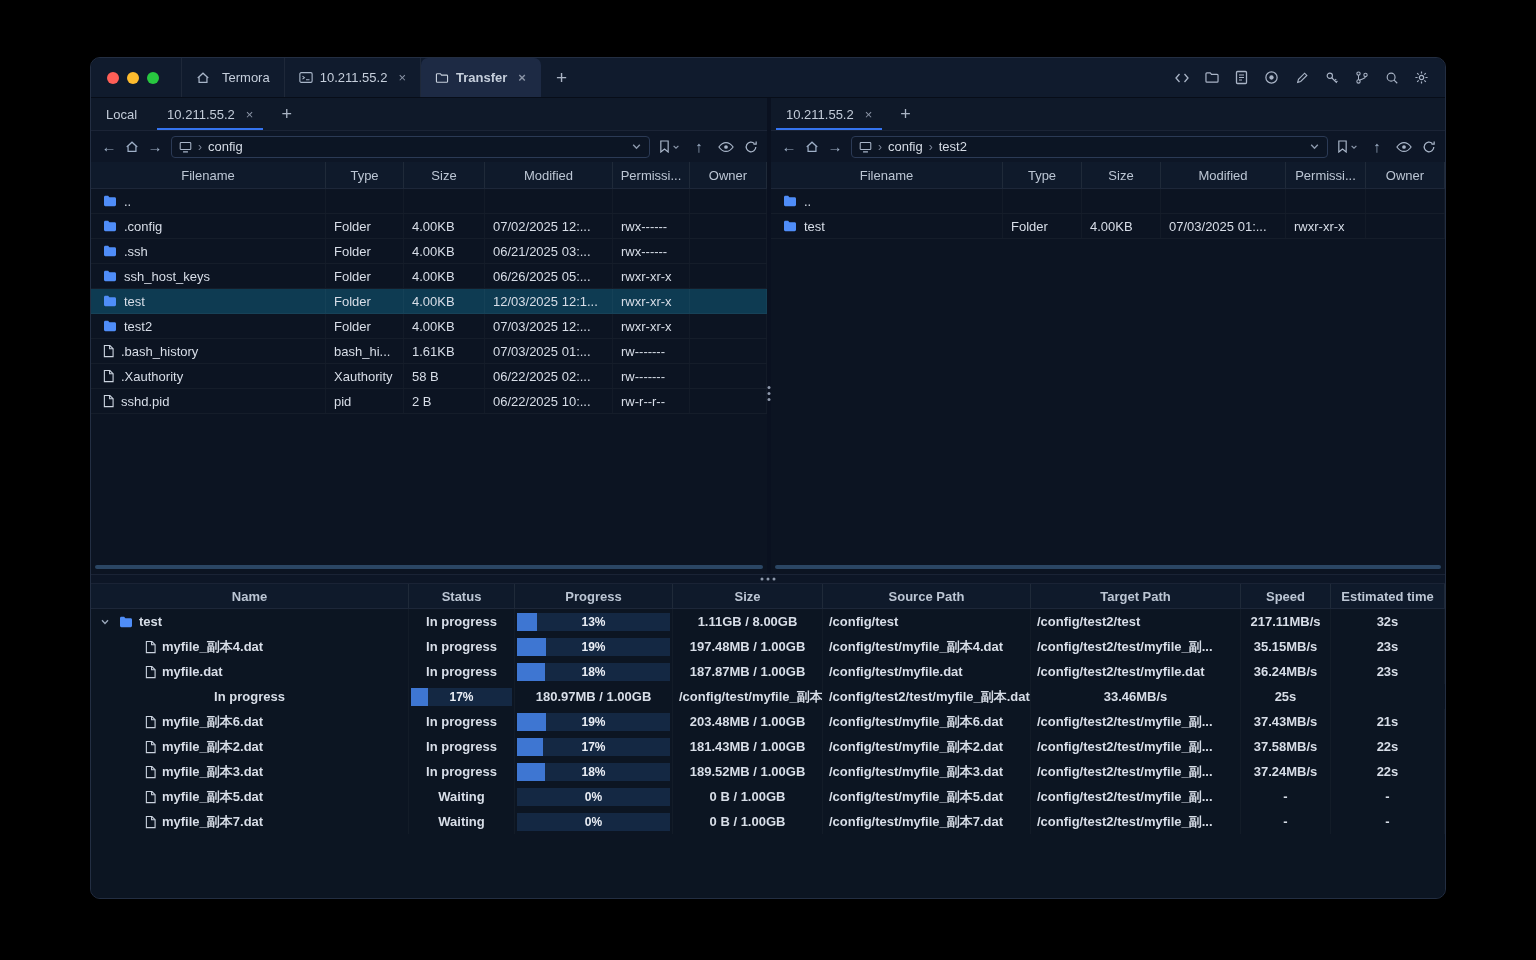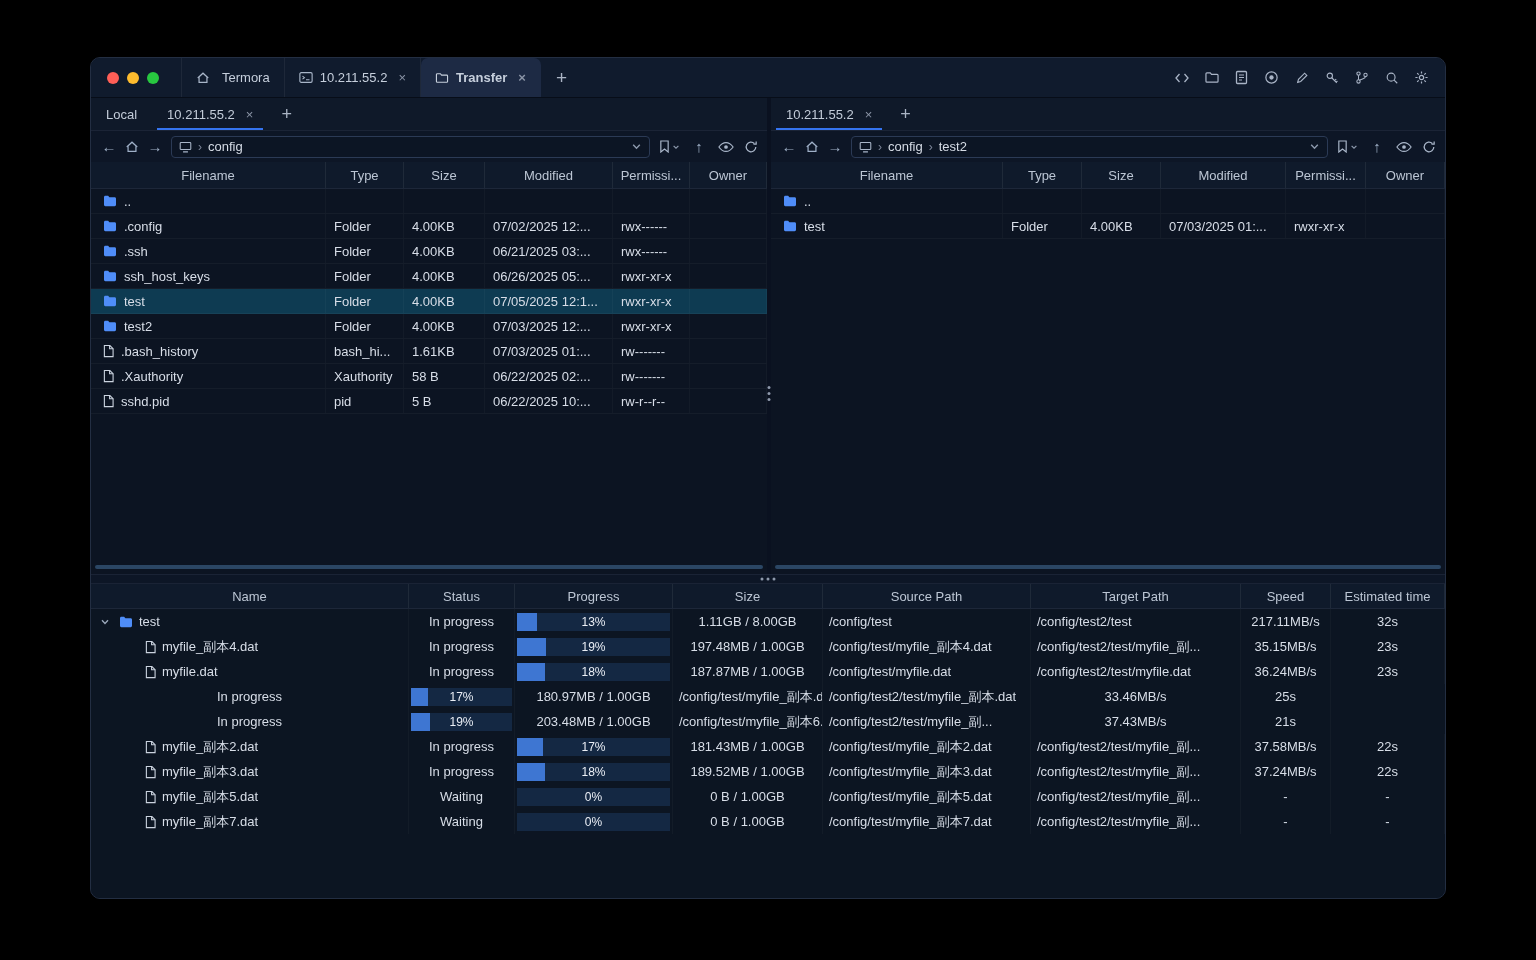--- a/index.html
+++ b/index.html
@@ -80,21 +80,21 @@
   
   .splitter{ height:10px; background:#0d1626; border-top:1px solid #1a2335;
     border-bottom:1px solid #1a2335; position:relative; }
 
   
   .transfer{ flex:1; background:#0c1522; display:flex; flex-direction:column; }
   .t-header{ display:grid; height:25px; background:#0f1a2b; border-bottom:1px solid #1d2739;
     color:#bcc6d4; font-size:13px; }
   .t-header .hc{ display:flex; align-items:center; justify-content:center;
     border-right:1px solid rgba(255,255,255,.07); overflow:hidden; white-space:nowrap; }
-  .grid-bottom{ grid-template-columns:318px 106px 158px 150px 208px 210px 90px 1fr; }
+  .grid-bottom{ grid-template-columns:318px 106px 158px 150px 208px 210px 90px 1fr;font-weight:bold; }
   .t-row{ display:grid; height:25px; align-items:stretch; font-size:13px; color:#d8dee8; }
   .t-row .tc{ display:flex; align-items:center; padding:0 6px; white-space:nowrap;
     overflow:hidden; border-right:1px solid rgba(255,255,255,.03); }
   .t-row .center{ justify-content:center; }
   .name-tc{ gap:6px; }
   .tree-gap{ display:inline-block; flex:none; }
   .chev{ width:16px; display:flex; justify-content:center; flex:none; }
   .prog{ padding:0 2px !important;justify-content:center; }
   .pbar{ position:relative; height:18px; width:100%; background:#142843; overflow:hidden; }
   .pfill{ position:absolute; left:0; top:0; bottom:0; background:#3e76d2; }
@@ -338,21 +338,21 @@
                 <div class="c name-c">
                   <span class="ficon">
                     <svg width="14" height="12" viewBox="0 0 16 14">
                       <path d="M1 2.6c0-.9.7-1.6 1.6-1.6h3.2l1.5 1.7h6.1c.9 0 1.6.7 1.6 1.6v7.1c0 .9-.7 1.6-1.6 1.6H2.6c-.9 0-1.6-.7-1.6-1.6V2.6z" fill="#4f8df8"></path>
                     </svg>
                   </span>
                   <span>test</span>
                 </div>
                 <div class="c">Folder</div>
                 <div class="c">4.00KB</div>
-                <div class="c">07/05/2025 12:1...</div>
+                <div class="c">12/03/2025 12:1...</div>
                 <div class="c">rwxr-xr-x</div>
                 <div class="c"></div>
               </div>
               <div class="file-row grid-left">
                 <div class="c name-c">
                   <span class="ficon">
                     <svg width="14" height="12" viewBox="0 0 16 14">
                       <path d="M1 2.6c0-.9.7-1.6 1.6-1.6h3.2l1.5 1.7h6.1c.9 0 1.6.7 1.6 1.6v7.1c0 .9-.7 1.6-1.6 1.6H2.6c-.9 0-1.6-.7-1.6-1.6V2.6z" fill="#4f8df8"></path>
                     </svg>
                   </span>
@@ -400,21 +400,21 @@
                 <div class="c name-c">
                   <span class="ficon">
                     <svg width="11" height="14" viewBox="0 0 12 14">
                       <path d="M1.5 1h6L11 4.5v8.6H1.5z" fill="none" stroke="#cbd3df" stroke-width="1.2"></path>
                       <path d="M7.2 1v3.6H11" fill="none" stroke="#cbd3df" stroke-width="1.2"></path>
                     </svg>
                   </span>
                   <span>sshd.pid</span>
                 </div>
                 <div class="c">pid</div>
-                <div class="c">5 B</div>
+                <div class="c">2 B</div>
                 <div class="c">06/22/2025 10:...</div>
                 <div class="c">rw-r--r--</div>
                 <div class="c"></div>
               </div>
             </div>
           <div class="hbar"></div>
         </div>
       </div>
 
       <div class="vdivider">
@@ -634,114 +634,124 @@
                 <div class="plabel">17%</div>
               </div>
             </div>
             <div class="tc center">180.97MB / 1.00GB</div>
             <div class="tc">/config/test/myfile_副本.dat</div>
             <div class="tc">/config/test2/test/myfile_副本.dat</div>
             <div class="tc center">33.46MB/s</div>
             <div class="tc center">25s</div>
           </div>
           <div class="t-row grid-bottom">
-            <div class="tc center">In progress</div>
-            <div class="tc prog">
-              <div class="pbar">
-                <div class="pfill" style="width: 19%;"></div>
-                <div class="plabel">19%</div>
-              </div>
-            </div>
-            <div class="tc center">203.48MB / 1.00GB</div>
-            <div class="tc">/config/test/myfile_副本6.dat</div>
-            <div class="tc">/config/test2/test/myfile_副...</div>
-            <div class="tc center">37.43MB/s</div>
-            <div class="tc center">21s</div>
-          </div>
-          <div class="t-row grid-bottom">
             <div class="tc name-tc">
               <span class="tree-gap" style="width: 42px;"></span>
               <span class="ficon">
                 <svg width="11" height="14" viewBox="0 0 12 14">
                   <path d="M1.5 1h6L11 4.5v8.6H1.5z" fill="none" stroke="#cbd3df" stroke-width="1.2"></path>
                   <path d="M7.2 1v3.6H11" fill="none" stroke="#cbd3df" stroke-width="1.2"></path>
                 </svg>
               </span>
-              <span>myfile_副本2.dat</span>
+              <span>myfile_副本6.dat</span>
             </div>
             <div class="tc center">In progress</div>
             <div class="tc prog">
               <div class="pbar">
-                <div class="pfill" style="width: 17%;"></div>
-                <div class="plabel">17%</div>
-              </div>
-            </div>
-            <div class="tc center">181.43MB / 1.00GB</div>
-            <div class="tc">/config/test/myfile_副本2.dat</div>
+                <div class="pfill" style="width: 19%;"></div>
+                <div class="plabel">19%</div>
+              </div>
+            </div>
+            <div class="tc center">203.48MB / 1.00GB</div>
+            <div class="tc">/config/test/myfile_副本6.dat</div>
             <div class="tc">/config/test2/test/myfile_副...</div>
-            <div class="tc center">37.58MB/s</div>
-            <div class="tc center">22s</div>
+            <div class="tc center">37.43MB/s</div>
+            <div class="tc center">21s</div>
           </div>
           <div class="t-row grid-bottom">
             <div class="tc name-tc">
               <span class="tree-gap" style="width: 42px;"></span>
               <span class="ficon">
                 <svg width="11" height="14" viewBox="0 0 12 14">
                   <path d="M1.5 1h6L11 4.5v8.6H1.5z" fill="none" stroke="#cbd3df" stroke-width="1.2"></path>
                   <path d="M7.2 1v3.6H11" fill="none" stroke="#cbd3df" stroke-width="1.2"></path>
                 </svg>
               </span>
-              <span>myfile_副本3.dat</span>
+              <span>myfile_副本2.dat</span>
             </div>
             <div class="tc center">In progress</div>
             <div class="tc prog">
               <div class="pbar">
-                <div class="pfill" style="width: 18%;"></div>
-                <div class="plabel">18%</div>
-              </div>
-            </div>
-            <div class="tc center">189.52MB / 1.00GB</div>
-            <div class="tc">/config/test/myfile_副本3.dat</div>
+                <div class="pfill" style="width: 17%;"></div>
+                <div class="plabel">17%</div>
+              </div>
+            </div>
+            <div class="tc center">181.43MB / 1.00GB</div>
+            <div class="tc">/config/test/myfile_副本2.dat</div>
             <div class="tc">/config/test2/test/myfile_副...</div>
-            <div class="tc center">37.24MB/s</div>
+            <div class="tc center">37.58MB/s</div>
             <div class="tc center">22s</div>
           </div>
           <div class="t-row grid-bottom">
             <div class="tc name-tc">
               <span class="tree-gap" style="width: 42px;"></span>
               <span class="ficon">
                 <svg width="11" height="14" viewBox="0 0 12 14">
                   <path d="M1.5 1h6L11 4.5v8.6H1.5z" fill="none" stroke="#cbd3df" stroke-width="1.2"></path>
                   <path d="M7.2 1v3.6H11" fill="none" stroke="#cbd3df" stroke-width="1.2"></path>
                 </svg>
               </span>
-              <span>myfile_副本5.dat</span>
-            </div>
-            <div class="tc center">Waiting</div>
-            <div class="tc prog">
-              <div class="pbar">
-                <div class="pfill" style="width: 0%;"></div>
-                <div class="plabel">0%</div>
-              </div>
-            </div>
-            <div class="tc center">0 B / 1.00GB</div>
-            <div class="tc">/config/test/myfile_副本5.dat</div>
+              <span>myfile_副本3.dat</span>
+            </div>
+            <div class="tc center">In progress</div>
+            <div class="tc prog">
+              <div class="pbar">
+                <div class="pfill" style="width: 18%;"></div>
+                <div class="plabel">18%</div>
+              </div>
+            </div>
+            <div class="tc center">189.52MB / 1.00GB</div>
+            <div class="tc">/config/test/myfile_副本3.dat</div>
             <div class="tc">/config/test2/test/myfile_副...</div>
-            <div class="tc center">-</div>
-            <div class="tc center">-</div>
+            <div class="tc center">37.24MB/s</div>
+            <div class="tc center">22s</div>
           </div>
           <div class="t-row grid-bottom">
             <div class="tc name-tc">
               <span class="tree-gap" style="width: 42px;"></span>
               <span class="ficon">
                 <svg width="11" height="14" viewBox="0 0 12 14">
                   <path d="M1.5 1h6L11 4.5v8.6H1.5z" fill="none" stroke="#cbd3df" stroke-width="1.2"></path>
                   <path d="M7.2 1v3.6H11" fill="none" stroke="#cbd3df" stroke-width="1.2"></path>
                 </svg>
               </span>
+              <span>myfile_副本5.dat</span>
+            </div>
+            <div class="tc center">Waiting</div>
+            <div class="tc prog">
+              <div class="pbar">
+                <div class="pfill" style="width: 0%;"></div>
+                <div class="plabel">0%</div>
+              </div>
+            </div>
+            <div class="tc center">0 B / 1.00GB</div>
+            <div class="tc">/config/test/myfile_副本5.dat</div>
+            <div class="tc">/config/test2/test/myfile_副...</div>
+            <div class="tc center">-</div>
+            <div class="tc center">-</div>
+          </div>
+          <div class="t-row grid-bottom">
+            <div class="tc name-tc">
+              <span class="tree-gap" style="width: 42px;"></span>
+              <span class="ficon">
+                <svg width="11" height="14" viewBox="0 0 12 14">
+                  <path d="M1.5 1h6L11 4.5v8.6H1.5z" fill="none" stroke="#cbd3df" stroke-width="1.2"></path>
+                  <path d="M7.2 1v3.6H11" fill="none" stroke="#cbd3df" stroke-width="1.2"></path>
+                </svg>
+              </span>
               <span>myfile_副本7.dat</span>
             </div>
             <div class="tc center">Waiting</div>
             <div class="tc prog">
               <div class="pbar">
                 <div class="pfill" style="width: 0%;"></div>
                 <div class="plabel">0%</div>
               </div>
             </div>
             <div class="tc center">0 B / 1.00GB</div>

